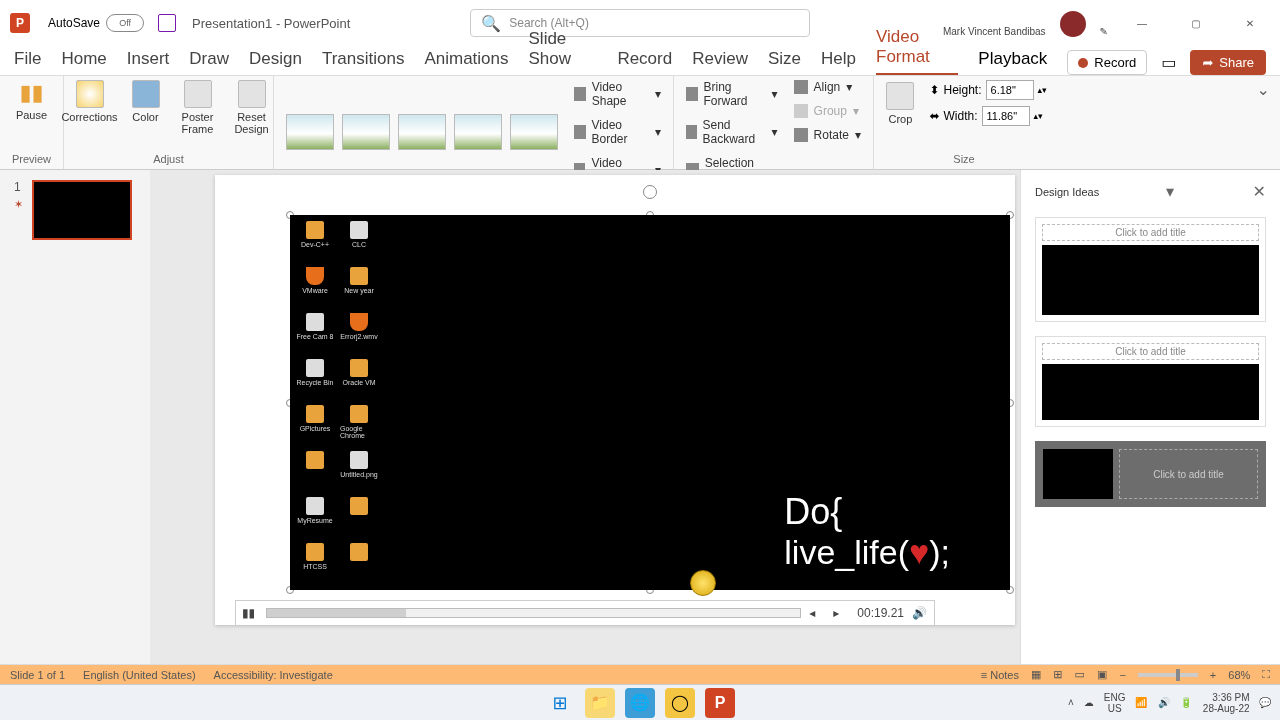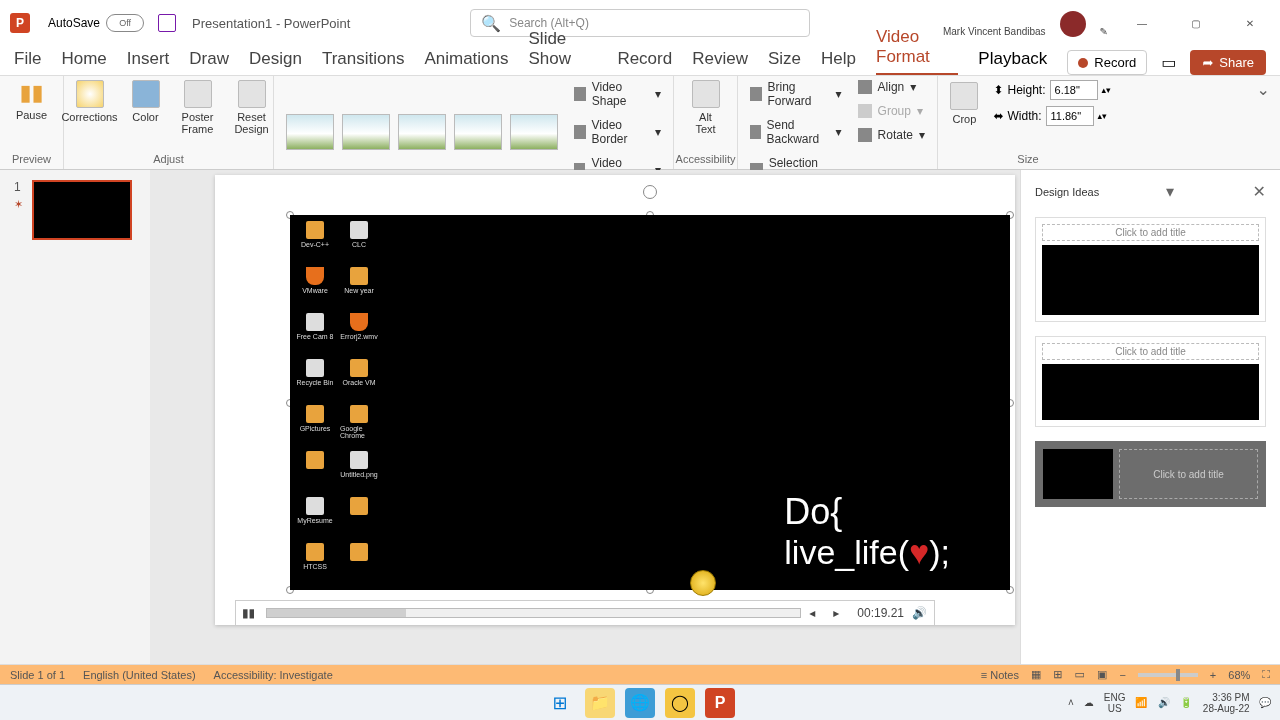--- a/index.html
+++ b/index.html
@@ -204,28 +204,20 @@
           </div>
         <div class="mini-item">
             <span class="mini-ic"></span>
             <span>Video Effects</span>
             <span>▾</span>
           </div>
       </div>
     </div>
     <div class="grp-name">Video Styles</div>
   </div>
-  <div class="grp" style="width:64px">
-    <div class="rb-btn">
-        <span class="rb-ic"></span>
-        <span style="white-space:pre-line;text-align:center">Alt
-Text</span>
-      </div>
-    <div class="grp-name">Accessibility</div>
-  </div>
   <div class="grp" style="width:200px">
     <div class="grp-row" style="gap:16px">
       <div class="mini-list">
         <div class="mini-item">
             <span class="mini-ic"></span>
             <span>Bring Forward</span>
             <span>▾</span>
           </div>
         <div class="mini-item">
             <span class="mini-ic"></span>

